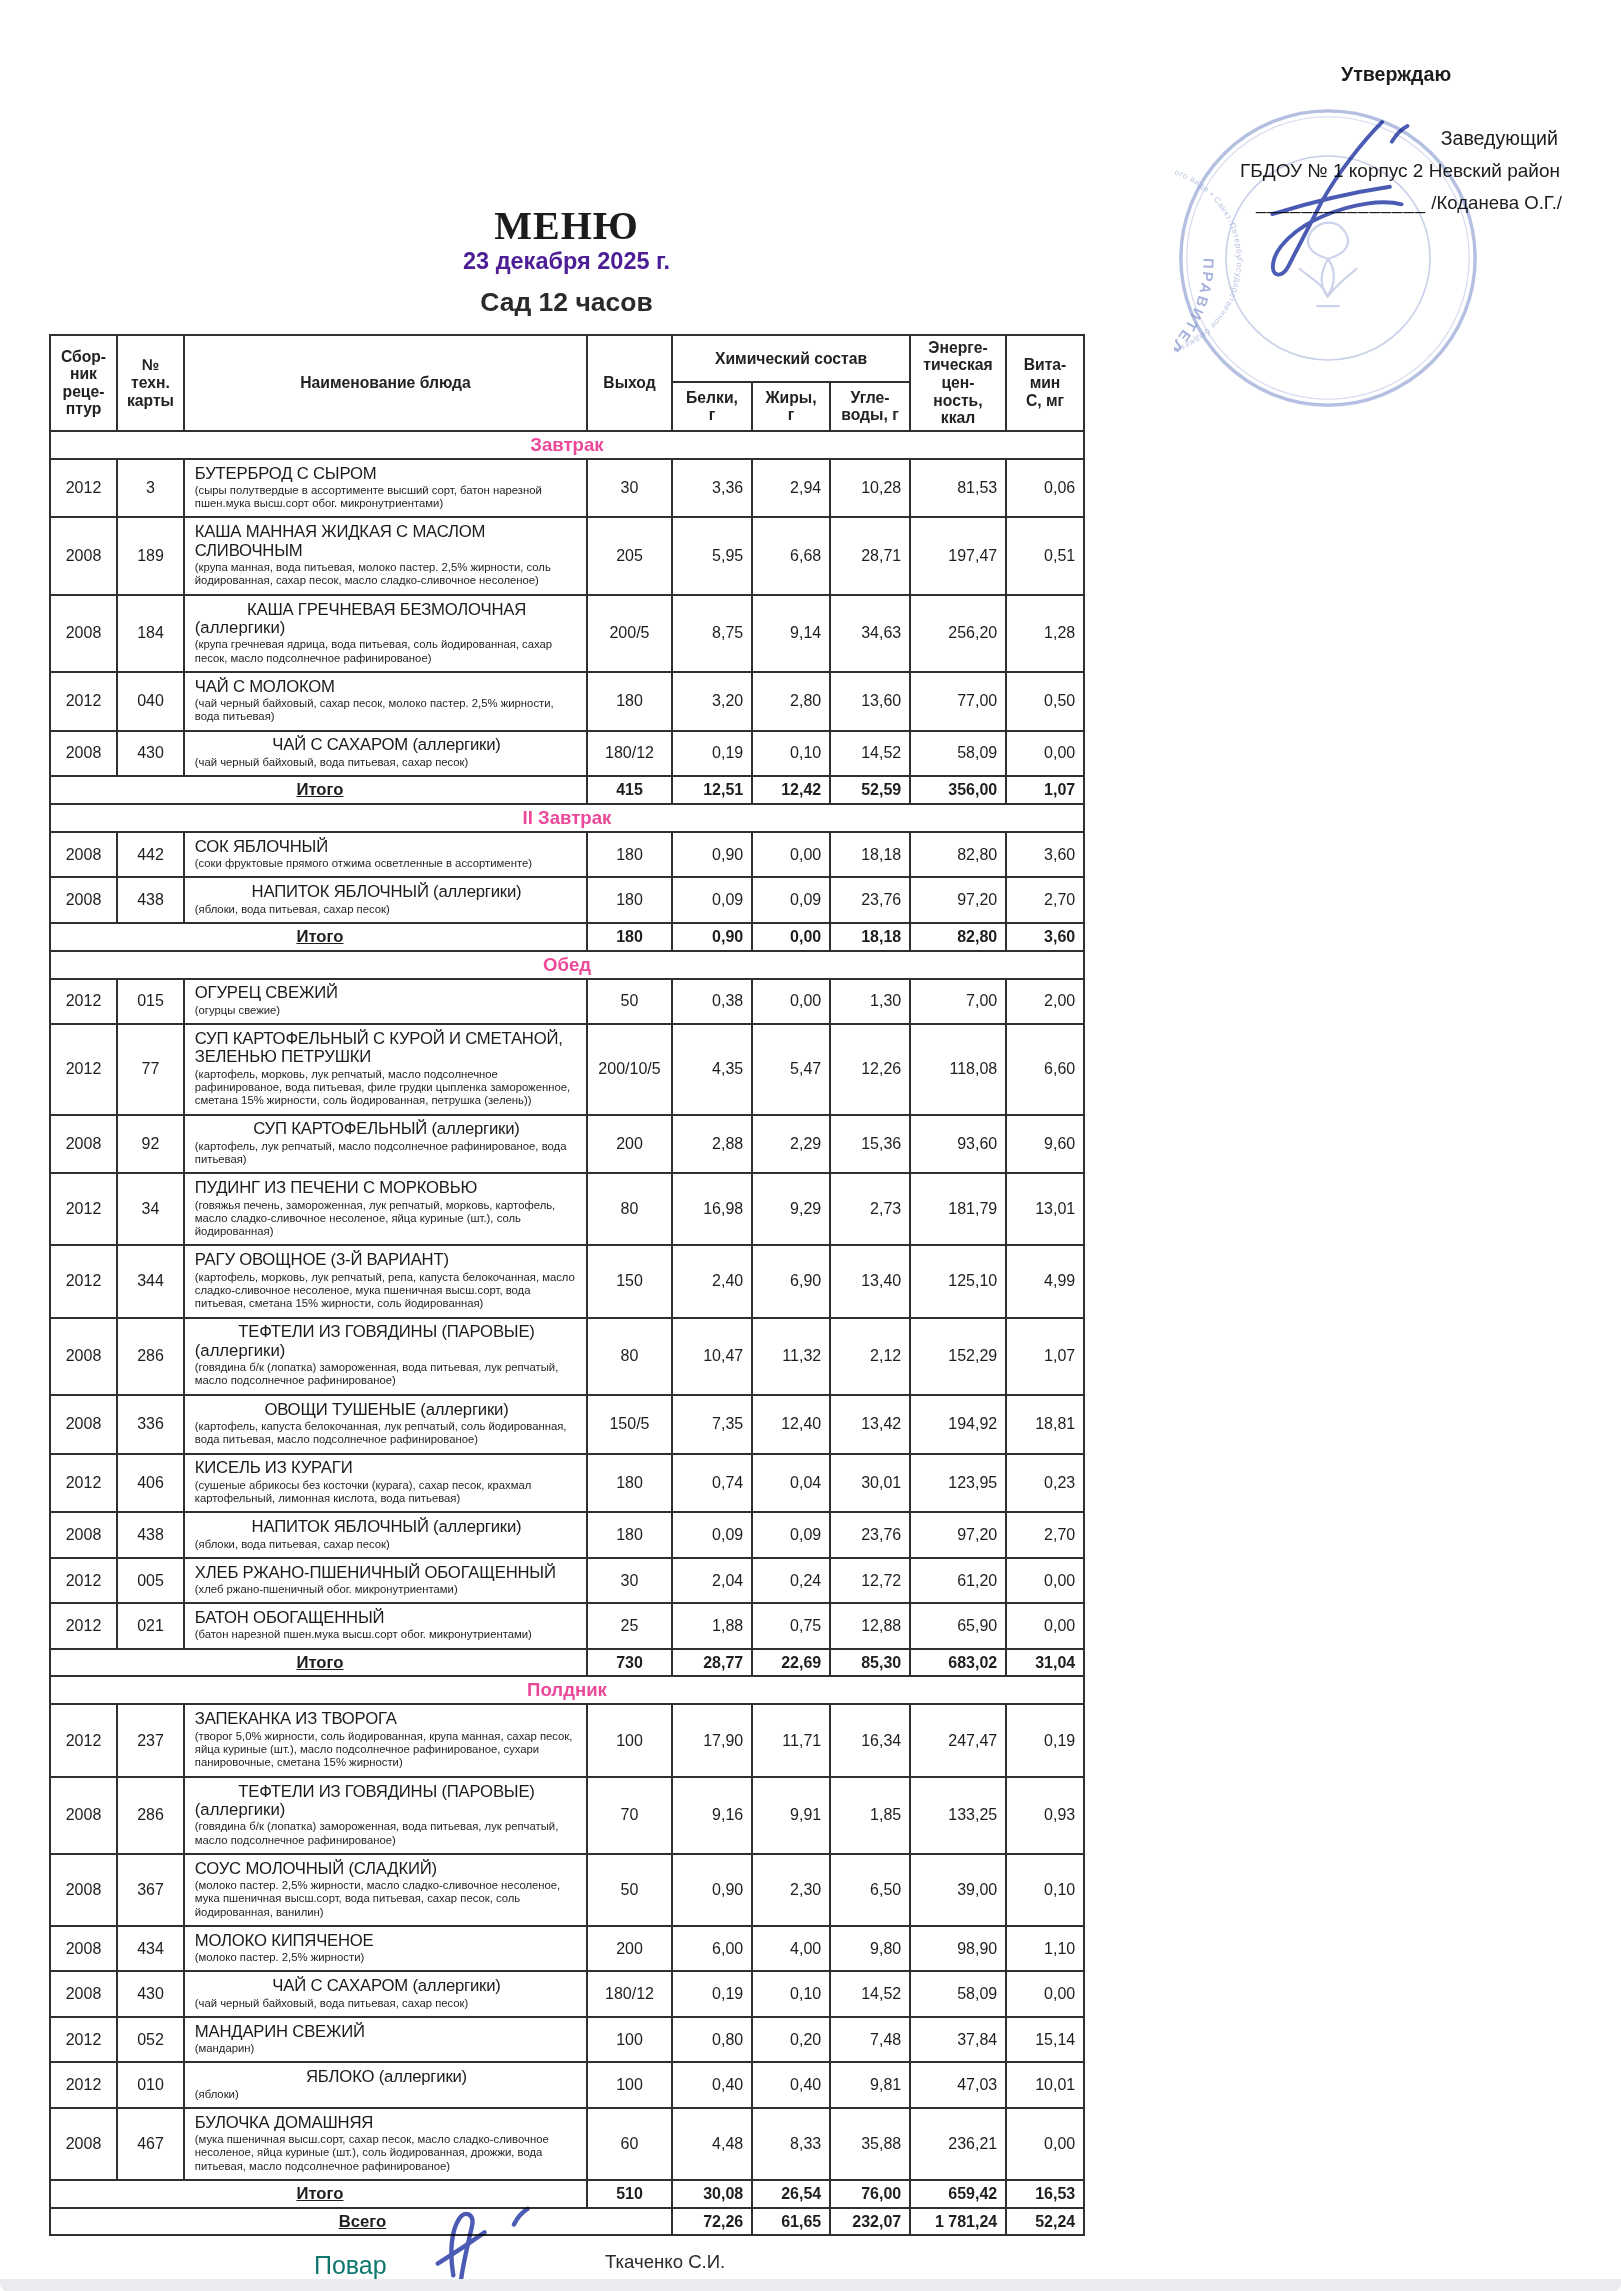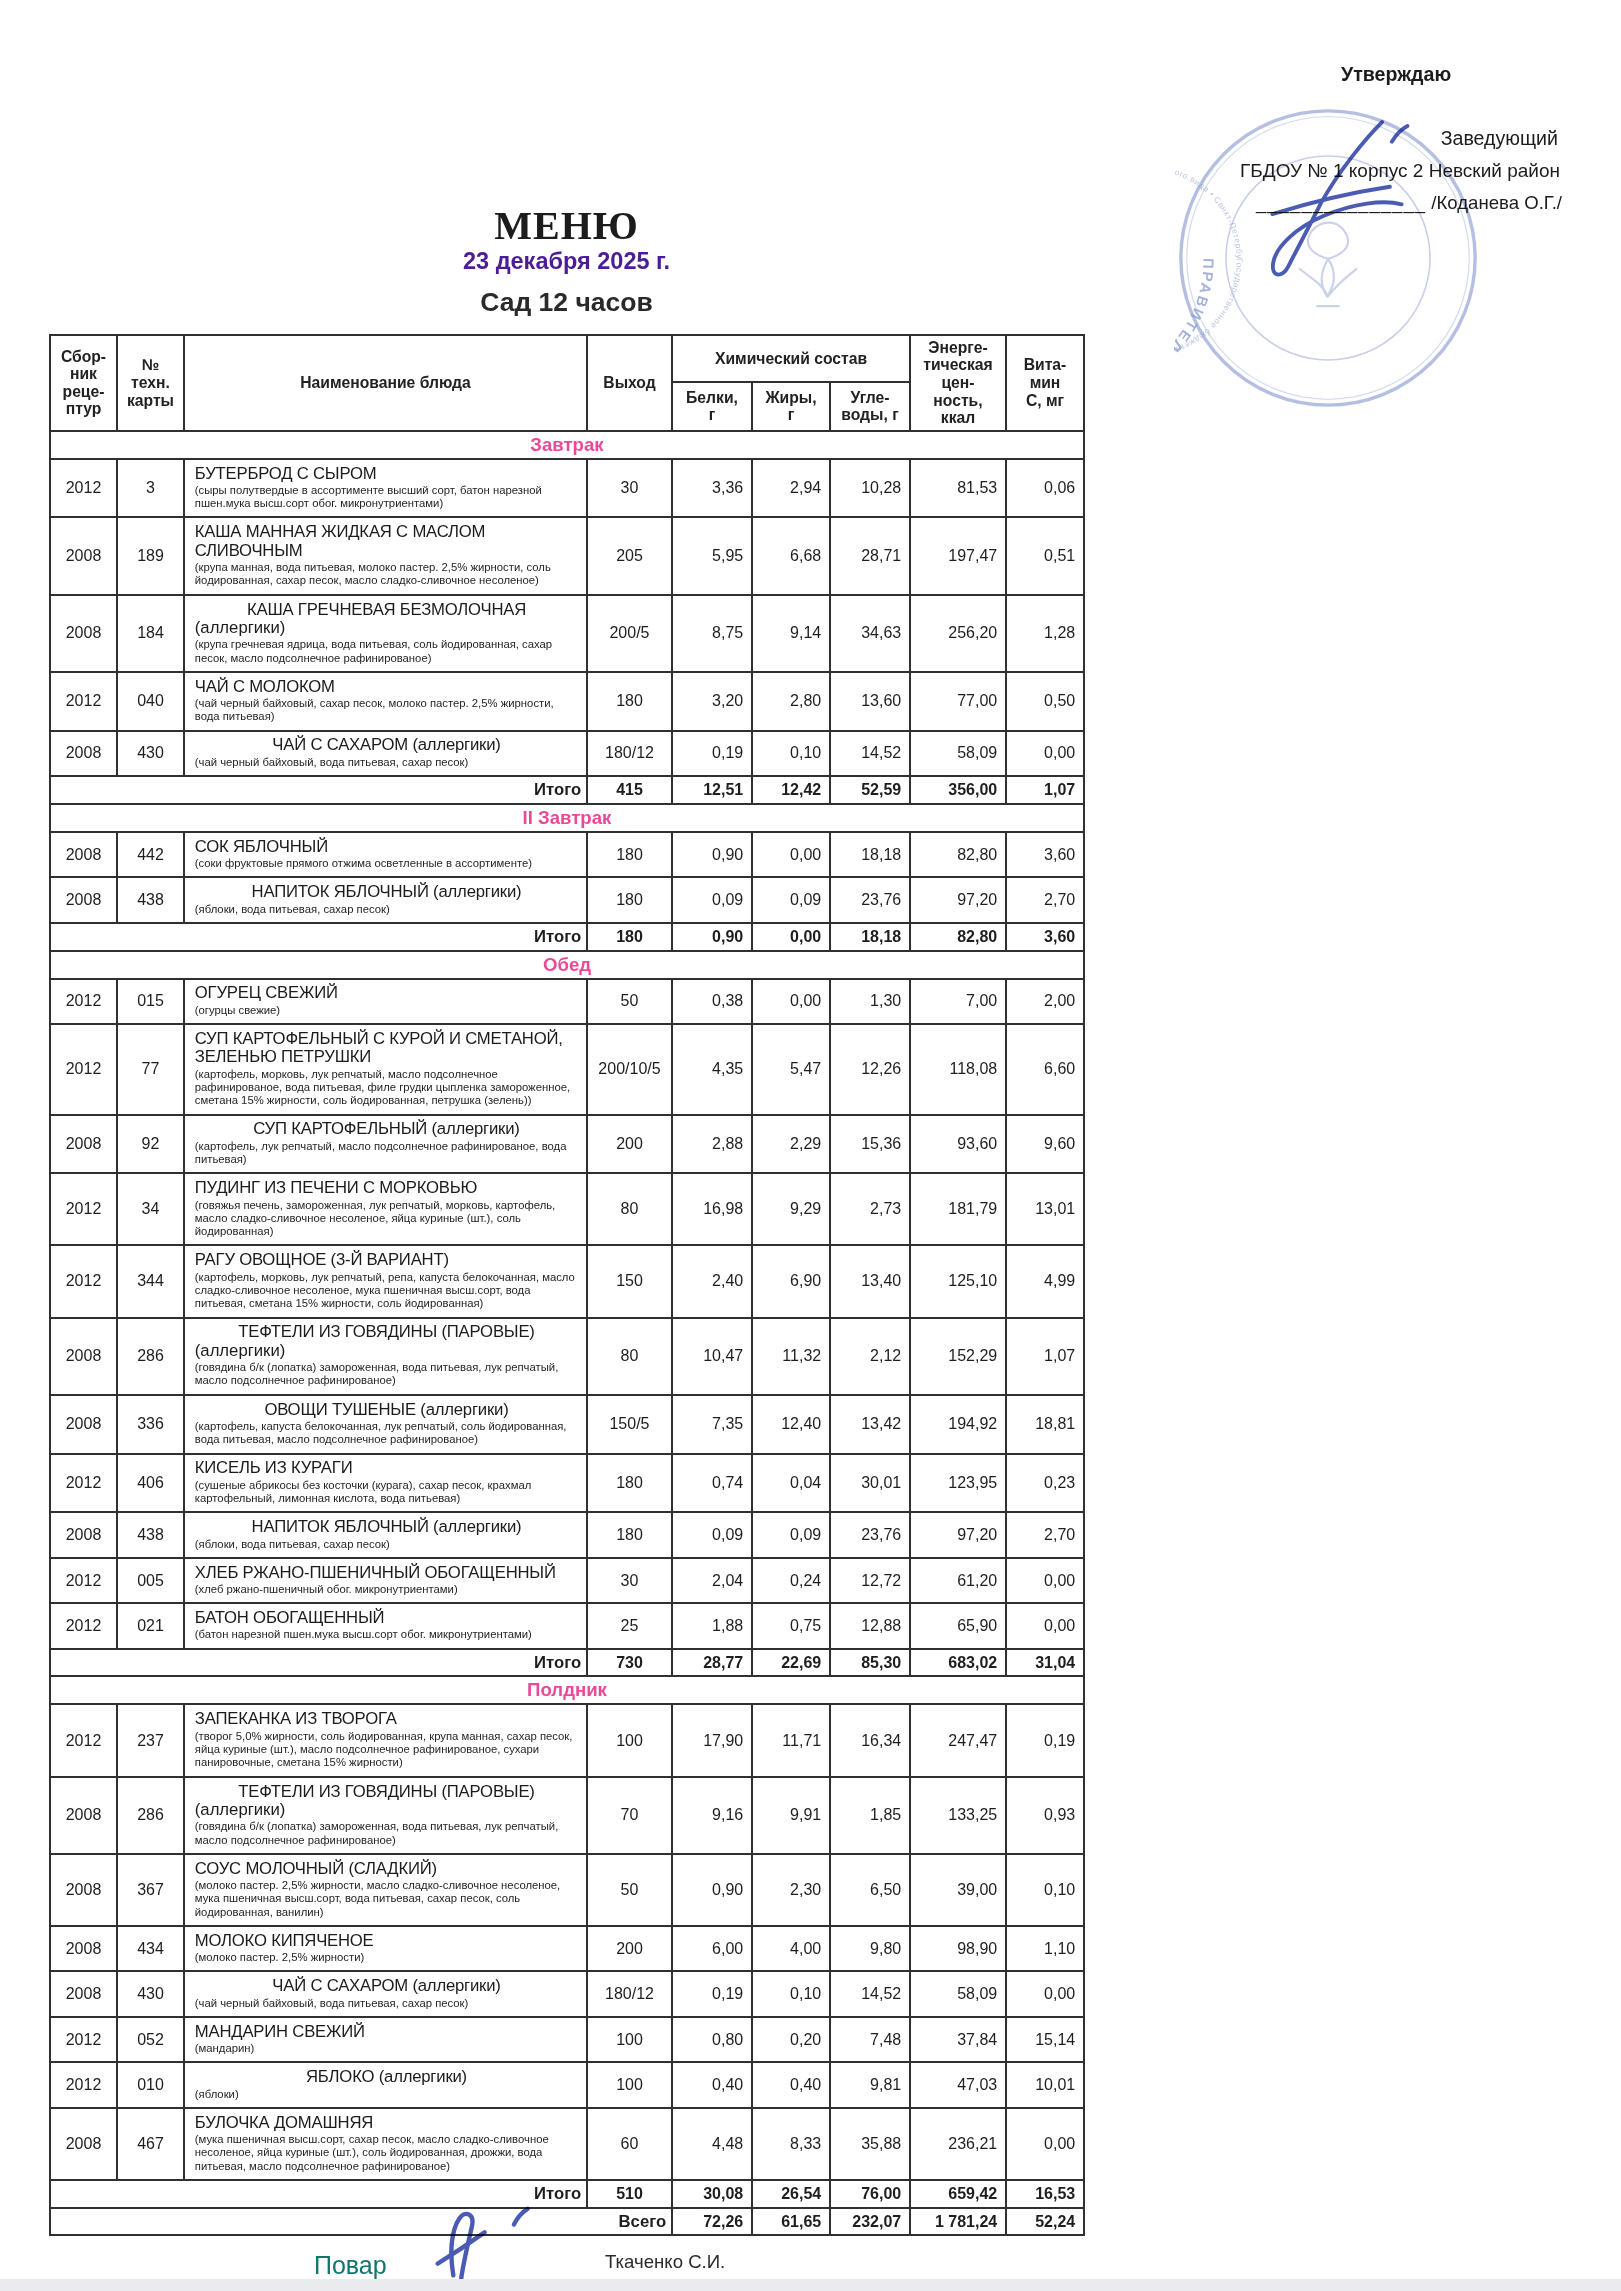--- a/index.html
+++ b/index.html
@@ -1,17 +1,17 @@
 <!DOCTYPE html>
 <html><head>
 <meta charset="utf-8">
 <style>
   html,body{margin:0;padding:0;background:#fff;}
   .page{position:relative;width:1621px;height:2292px;background:#ffffff;overflow:hidden;
-        font-family:"Liberation Sans",sans-serif;color:#1c1c1c;}
+        font-family:"Liberation Sans",sans-serif;color:#1c1c1c;border-radius:9px;}
 
   
   .abs{position:absolute;}
   .approve{left:1341px;top:63px;font-size:19.6px;font-weight:700;}
   .appr-pos{right:63px;top:127px;font-size:19.6px;text-align:right;}
   .appr-org{right:61px;top:160px;font-size:19px;text-align:right;}
   .appr-sig{right:59px;top:192px;font-size:18.6px;text-align:right;}
   .appr-sig .uline{letter-spacing:1px;}
 
   
@@ -30,21 +30,21 @@
   .menu td{font-size:16px;vertical-align:middle;padding:2.9px 4.9px;color:#1e1e1e;}
   .menu td.c{text-align:center;}
   .menu td.r{text-align:right;padding-right:7.8px;}
   .menu td.dish-cell{vertical-align:top;padding:4.9px 7.8px 5.9px 9.8px;}
   .dish-name{font-size:16.7px;line-height:1.1;letter-spacing:-0.2px;color:#1b1b1b;}
   .dish-name.center{text-align:center;}
   .dish-name2{font-size:16.7px;line-height:1.1;color:#1b1b1b;text-align:left;}
   .ingr{font-size:11.3px;line-height:1.18;margin-top:1px;color:#252525;}
   .menu td.section-td{font-weight:700;font-size:18.6px;text-align:center;padding:2px;color:#ec4899;}
   .menu tr.total td{font-weight:700;}
-  .menu tr.total td.lbl,.menu tr.grand td.lbl{text-align:right;padding-left:7.8px;font-size:16.7px;}
+  .menu tr.total td.lbl,.menu tr.grand td.lbl{text-align:center;padding-left:7.8px;font-size:16.7px;text-decoration:underline;}
 
   
   .cook-label{left:314px;top:2251px;font-size:25px;color:#0f766e;}
   .cook-name{left:605px;top:2251px;font-size:18.6px;color:#2a2a2a;}
   .scan-band{left:0;right:0;bottom:0;height:12.7px;background:#e9ebee;}
 
   
   .stamp{left:1174px;top:104px;width:308px;height:308px;mix-blend-mode:multiply;opacity:.88;}
   .sig-top{left:1243px;top:110px;width:186px;height:172px;mix-blend-mode:multiply;}
   .sig-foot{left:420px;top:2205px;width:137px;height:86px;mix-blend-mode:multiply;}

